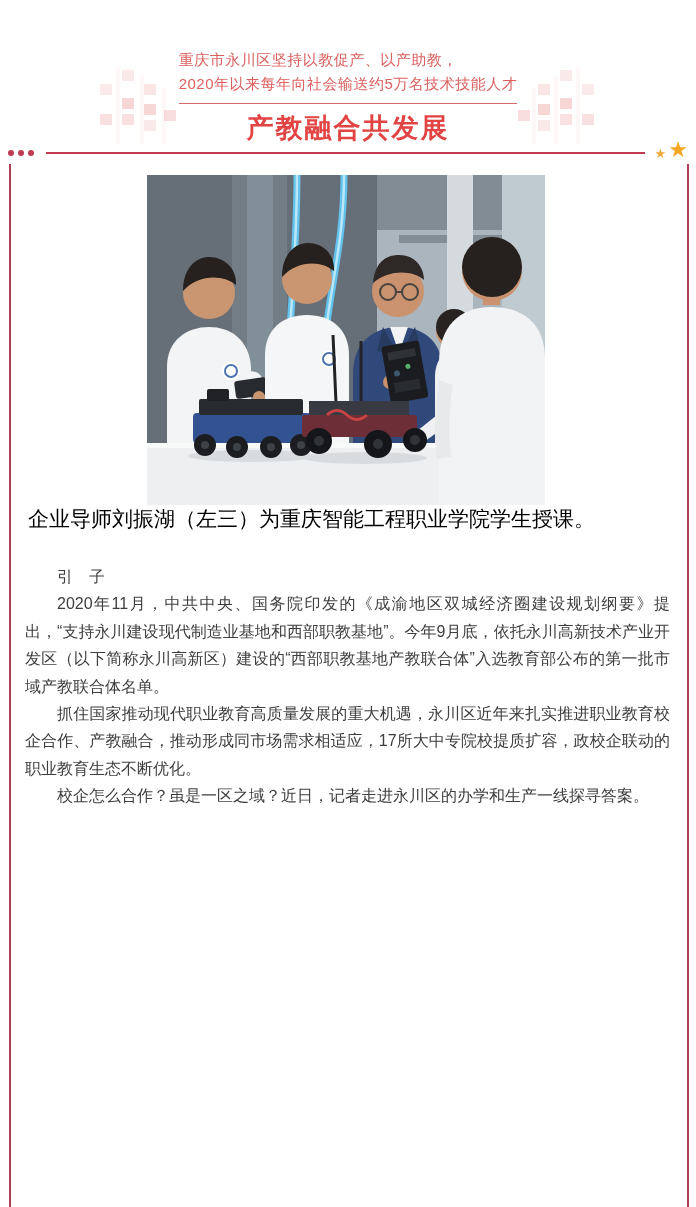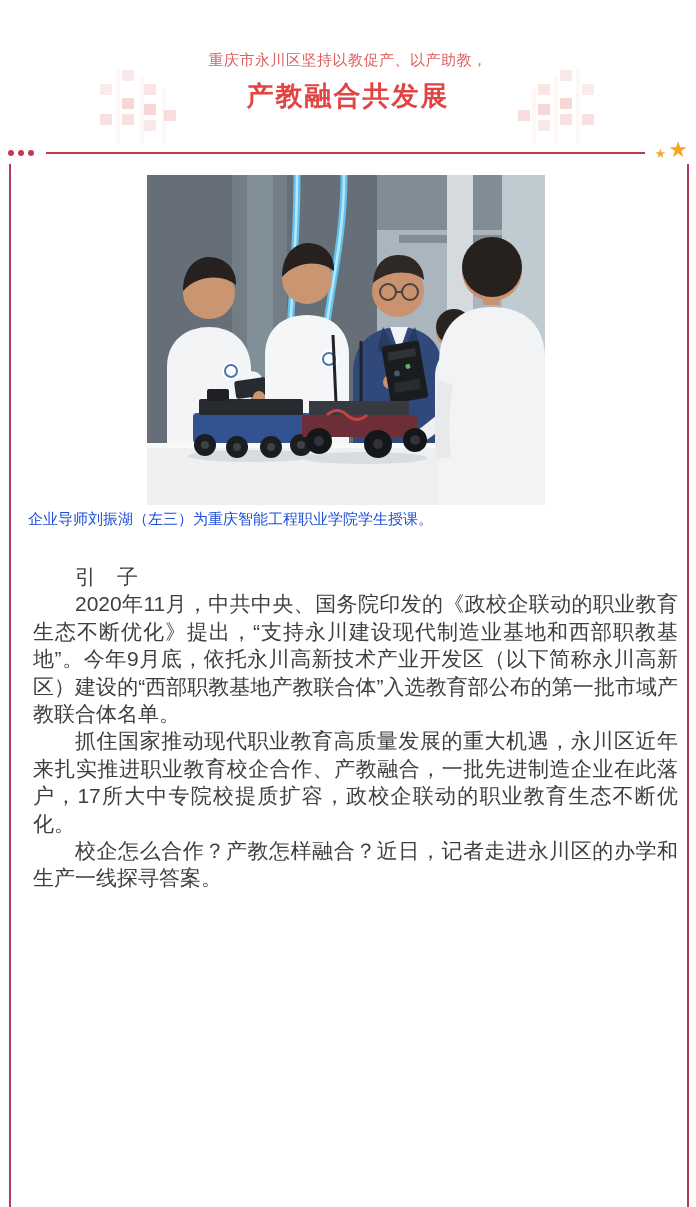--- a/index.html
+++ b/index.html
@@ -35,26 +35,26 @@
   .frame-line.left { left:9px; }
   .frame-line.right { left:687px; }
   
   .photo {
     position:absolute; top:163px; left:147px; width:398px; height:330px;
     overflow:hidden; background:#8d969e;
   }
   .photo svg { display:block; }
   .caption {
     position:absolute; top:496px; left:28px; width:640px;
-    color:#1d4ed8; font-size:15px; line-height:21px;
+    color:#000000; font-size:21px; line-height:21px;
   }
   
   .article {
-    position:absolute; top:551px; left:33px; width:645px;
-    color:#3e3e3e; font-size:21px; line-height:27.4px;
+    position:absolute; top:551px; left:25px; width:645px;
+    color:#3e3e3e; font-size:16px; line-height:27.4px;
     text-align:justify;
   }
   .article p.para { margin:0; text-indent:2em; }
 </style>
 </head>
 <body>
 
 <div class="page">
 
   <div class="header">
@@ -88,20 +88,21 @@
         <rect x="78" y="16" width="12" height="11" opacity="0.28"></rect>
         <rect x="78" y="46" width="12" height="11" opacity="0.42"></rect>
         <rect x="28" y="20" width="4" height="56" opacity="0.10"></rect>
         <rect x="50" y="8" width="4" height="68" opacity="0.10"></rect>
         <rect x="72" y="0" width="4" height="76" opacity="0.10"></rect>
       </g>
     </svg>
 
     <div class="subtitle-block">
       <div class="subtitle-line">重庆市永川区坚持以教促产、以产助教，</div>
+      <div class="subtitle-line underlined">2020年以来每年向社会输送约5万名技术技能人才</div>
     </div>
     <div class="page-title">产教融合共发展</div>
   </div>
 
   <div class="divider-row">
     <div class="dots">
       <span class="dot"></span>
       <span class="dot"></span>
       <span class="dot"></span>
     </div>
@@ -234,18 +235,18 @@
         <path d="M292,205 C287,235 287,262 290,284 L304,282 C301,258 302,232 306,210 Z" fill="#e7e9ea"></path>
       </g>
       <rect width="398" height="330" fill="#ffffff" opacity="0.02"></rect>
     </svg>
   </div>
 
   <div class="caption">企业导师刘振湖（左三）为重庆智能工程职业学院学生授课。</div>
 
   <div class="article">
       <p class="para">引　子</p>
-      <p class="para">2020年11月，中共中央、国务院印发的《政校企联动的职业教育生态不断优化》提出，“支持永川建设现代制造业基地和西部职教基地”。今年9月底，依托永川高新技术产业开发区（以下简称永川高新区）建设的“西部职教基地产教联合体”入选教育部公布的第一批市域产教联合体名单。</p>
-      <p class="para">抓住国家推动现代职业教育高质量发展的重大机遇，永川区近年来扎实推进职业教育校企合作、产教融合，一批先进制造企业在此落户，17所大中专院校提质扩容，政校企联动的职业教育生态不断优化。</p>
-      <p class="para">校企怎么合作？产教怎样融合？近日，记者走进永川区的办学和生产一线探寻答案。</p>
+      <p class="para">2020年11月，中共中央、国务院印发的《成渝地区双城经济圈建设规划纲要》提出，“支持永川建设现代制造业基地和西部职教基地”。今年9月底，依托永川高新技术产业开发区（以下简称永川高新区）建设的“西部职教基地产教联合体”入选教育部公布的第一批市域产教联合体名单。</p>
+      <p class="para">抓住国家推动现代职业教育高质量发展的重大机遇，永川区近年来扎实推进职业教育校企合作、产教融合，推动形成同市场需求相适应，17所大中专院校提质扩容，政校企联动的职业教育生态不断优化。</p>
+      <p class="para">校企怎么合作？虽是一区之域？近日，记者走进永川区的办学和生产一线探寻答案。</p>
     </div>
 
 </div>
 
 </body></html>

